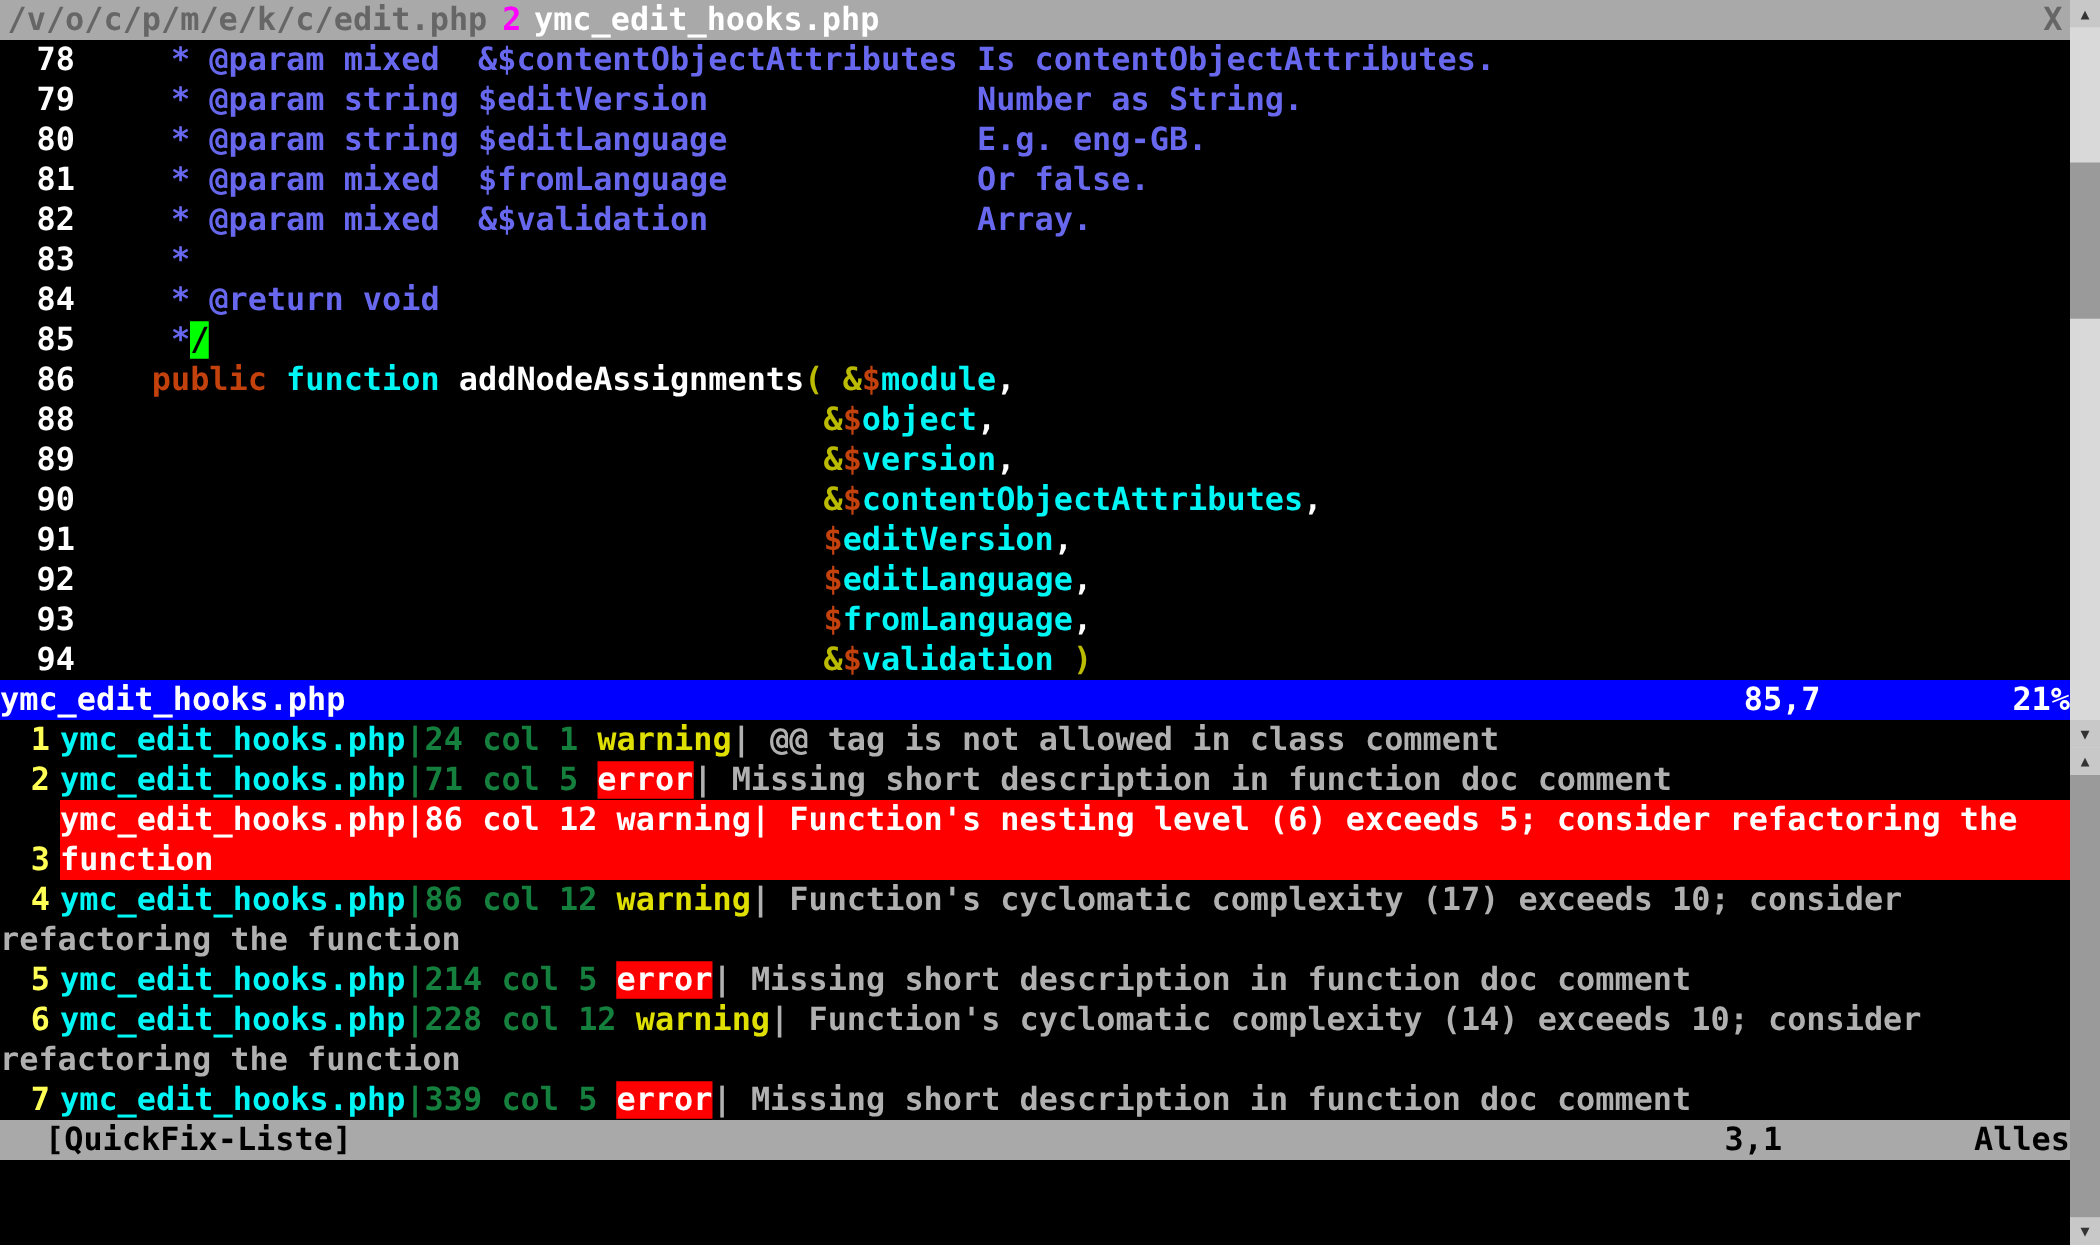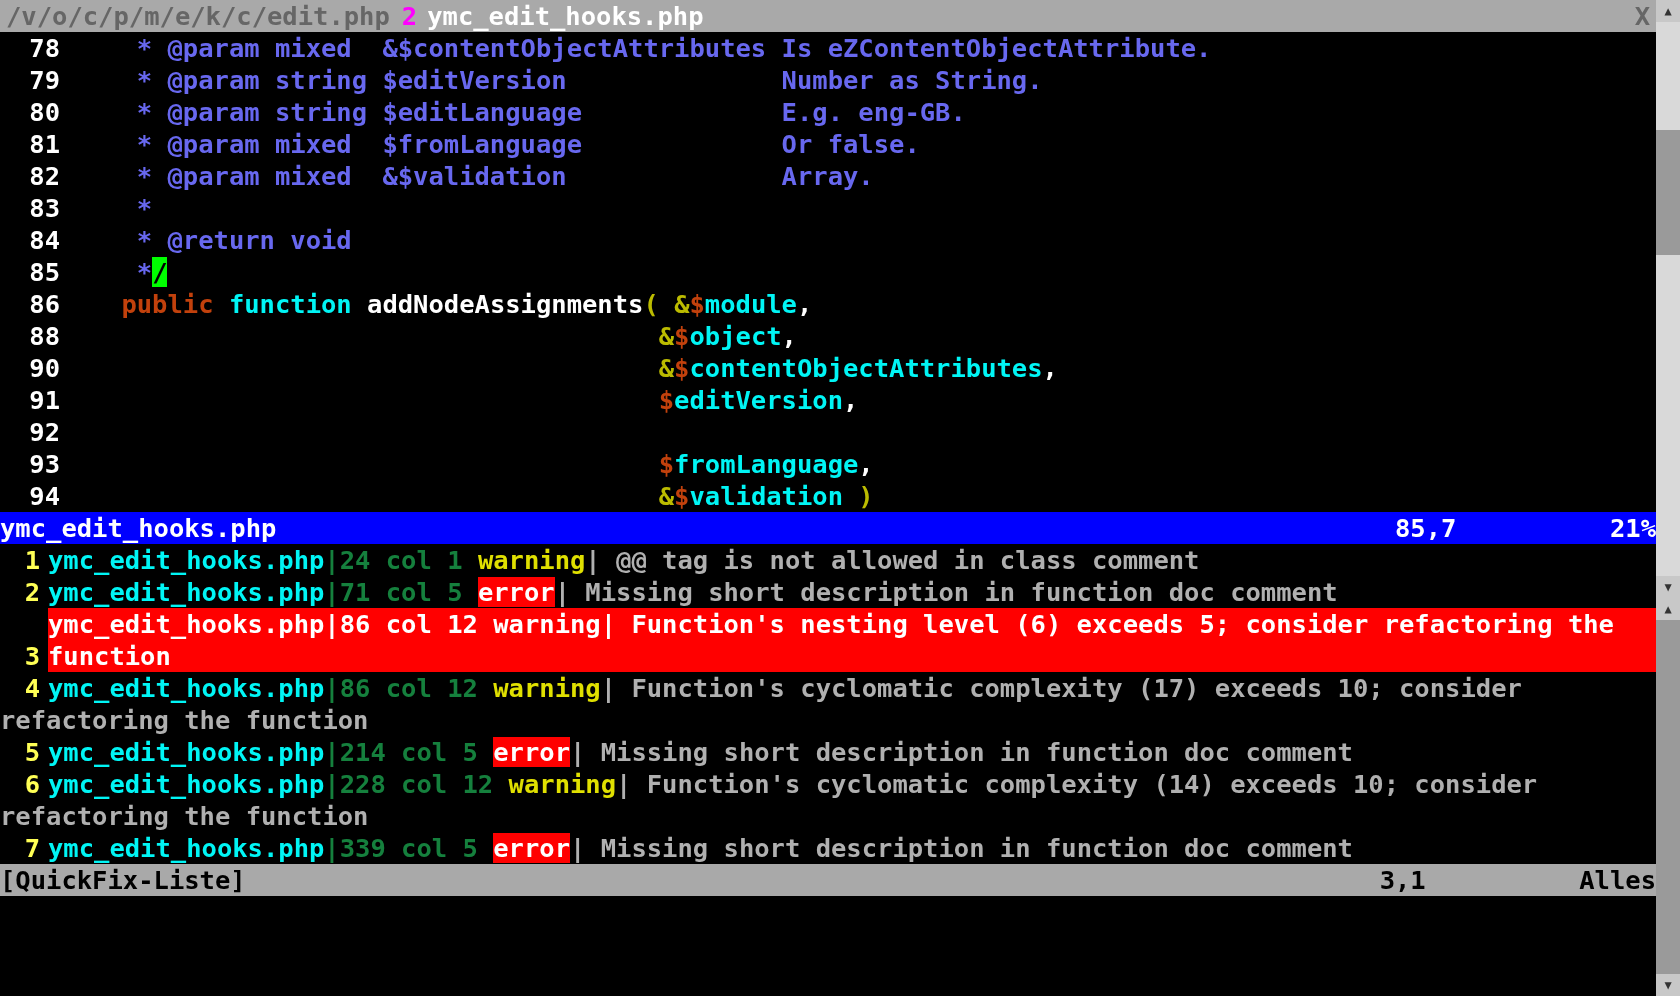--- a/index.html
+++ b/index.html
@@ -32,21 +32,21 @@
   .qfrow { display:flex; white-space:pre; }
   .qfln { width:48px; text-align:right; color:#ffff55; padding-right:8px; flex:0 0 48px; display:inline-block; }
   .qffile  { color:#00f5f5; }
   .qfloc   { color:#15803d; }
   .qfwarn  { color:#e0e000; }
   .qferr   { color:#ffffff; background:#ff0000; }
   .qfmsg   { color:#b0b0b0;margin-top:20px; }
   .qfsel   { background:#ff0000; color:#ffffff; }
   .qfsel .qffile, .qfsel .qfloc, .qfsel .qfwarn, .qfsel .qfmsg { color:#ffffff; }
   .status2 { height:32px; background:#a9a9a9; color:#000; display:flex; white-space:pre; }
-  .status2 .left { flex:0 0 auto; }
+  .status2 .left { flex:0 0 auto;margin-left:36px; }
   .status2 .mid  { flex:1 1 auto; }
   .vscroll { position:absolute; top:0; right:0; width:24px; height:996px; background:#d9d9d9; }
   .vscroll .arrow { width:24px; height:22px; background:#c8c8c8; position:absolute; font-size:12px; text-align:center; color:#333; line-height:22px; }
   .vscroll .arrow.up1 { top:0; }
   .vscroll .arrow.dn1 { top:576px; }
   .vscroll .arrow.up2 { top:598px; }
   .vscroll .arrow.dn2 { bottom:0; }
   .vscroll .track1 { position:absolute; top:22px; height:554px; width:24px; background:#d9d9d9; }
   .vscroll .thumb1 { position:absolute; top:130px; height:125px; width:24px; background:#9a9a9a; }
   .vscroll .track2 { position:absolute; top:620px; bottom:22px; width:24px; background:#d9d9d9; }
@@ -65,21 +65,21 @@
         <span>ymc_edit_hooks.php</span>
       </div>
       <div class="tabrest"></div>
       <div class="tabclose">X</div>
     </div>
 
     <div class="editor">
 
       <div class="row">
         <span class="ln">78</span>
-        <span class="code"><span class="c-comm">     * </span><span class="c-comm">@param mixed  </span><span class="c-comm">&amp;$contentObjectAttributes </span><span class="c-comm">Is eZContentObjectAttribute.</span></span>
+        <span class="code"><span class="c-comm">     * </span><span class="c-comm">@param mixed  </span><span class="c-comm">&amp;$contentObjectAttributes </span><span class="c-comm">Is contentObjectAttributes.</span></span>
       </div>
       <div class="row">
         <span class="ln">79</span>
         <span class="code"><span class="c-comm">     * </span><span class="c-comm">@param string </span><span class="c-comm">$editVersion              </span><span class="c-comm">Number as String.</span></span>
       </div>
       <div class="row">
         <span class="ln">80</span>
         <span class="code"><span class="c-comm">     * </span><span class="c-comm">@param string </span><span class="c-comm">$editLanguage             </span><span class="c-comm">E.g. eng-GB.</span></span>
       </div>
       <div class="row">
@@ -102,23 +102,24 @@
         <span class="ln">85</span>
         <span class="code"><span class="c-comm">     *</span><span class="cursor">/</span></span>
       </div>
 
       <div class="row">
         <span class="ln">86</span>
         <span class="code"><span class="c-key">    public </span><span class="c-func">function </span><span class="c-ident">addNodeAssignments</span><span class="c-punc">( </span><span class="c-punc">&amp;</span><span class="c-key">$</span><span class="c-var">module</span><span class="c-ident">,</span></span>
       </div>
       <div id="argrows">
           <div class="row"><span class="ln">88</span><span class="code"><span>                                       </span><span class="c-punc">&amp;</span><span class="c-key">$</span><span class="c-var">object</span><span class="c-ident">,</span></span></div>
+          <div class="row"><span class="ln">89</span><span class="code"><span>                                       </span><span class="c-punc">&amp;</span><span class="c-key">$</span><span class="c-var">version</span><span class="c-ident">,</span></span></div>
           <div class="row"><span class="ln">90</span><span class="code"><span>                                       </span><span class="c-punc">&amp;</span><span class="c-key">$</span><span class="c-var">contentObjectAttributes</span><span class="c-ident">,</span></span></div>
           <div class="row"><span class="ln">91</span><span class="code"><span>                                       </span><span class="c-punc"></span><span class="c-key">$</span><span class="c-var">editVersion</span><span class="c-ident">,</span></span></div>
-          <div class="row"><span class="ln">92</span></div>
+          <div class="row"><span class="ln">92</span><span class="code"><span>                                       </span><span class="c-punc"></span><span class="c-key">$</span><span class="c-var">editLanguage</span><span class="c-ident">,</span></span></div>
           <div class="row"><span class="ln">93</span><span class="code"><span>                                       </span><span class="c-punc"></span><span class="c-key">$</span><span class="c-var">fromLanguage</span><span class="c-ident">,</span></span></div>
           <div class="row"><span class="ln">94</span><span class="code"><span>                                       </span><span class="c-punc">&amp;</span><span class="c-key">$</span><span class="c-var">validation</span><span class="c-ident"> </span><span class="c-punc">)</span></span></div>
         </div>
     </div>
 
     <div class="status1">
       <span class="left">ymc_edit_hooks.php</span>
       <span class="mid"></span>
       <span>85,7</span>
       <span>          </span>

